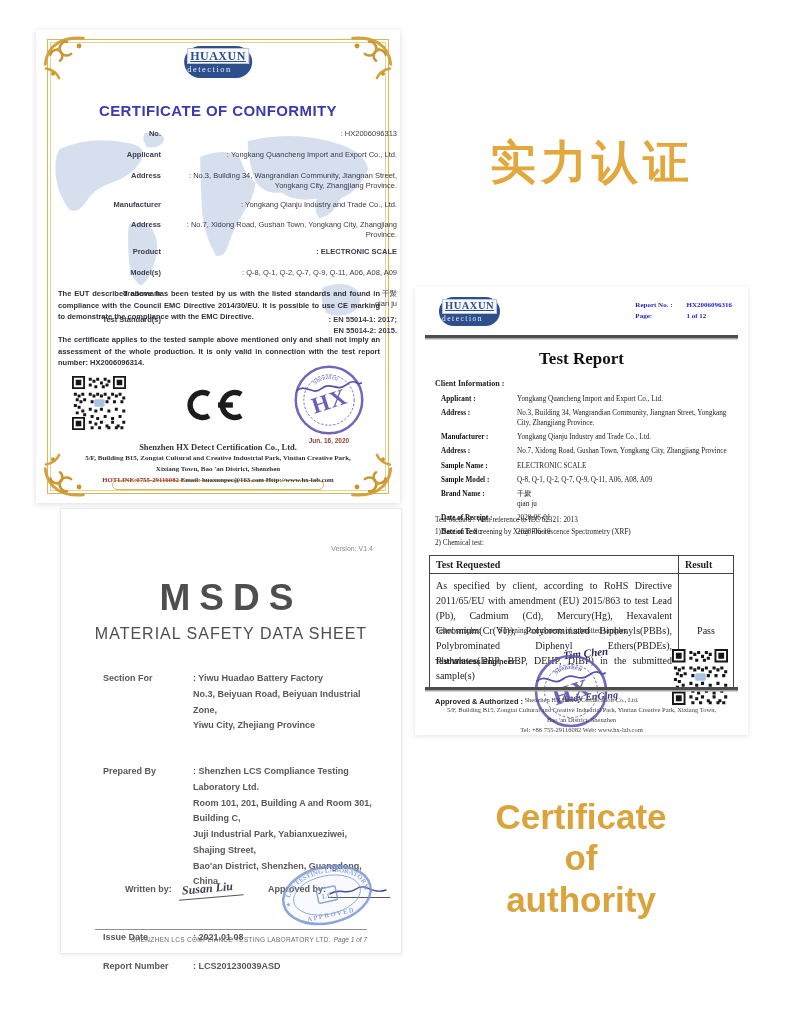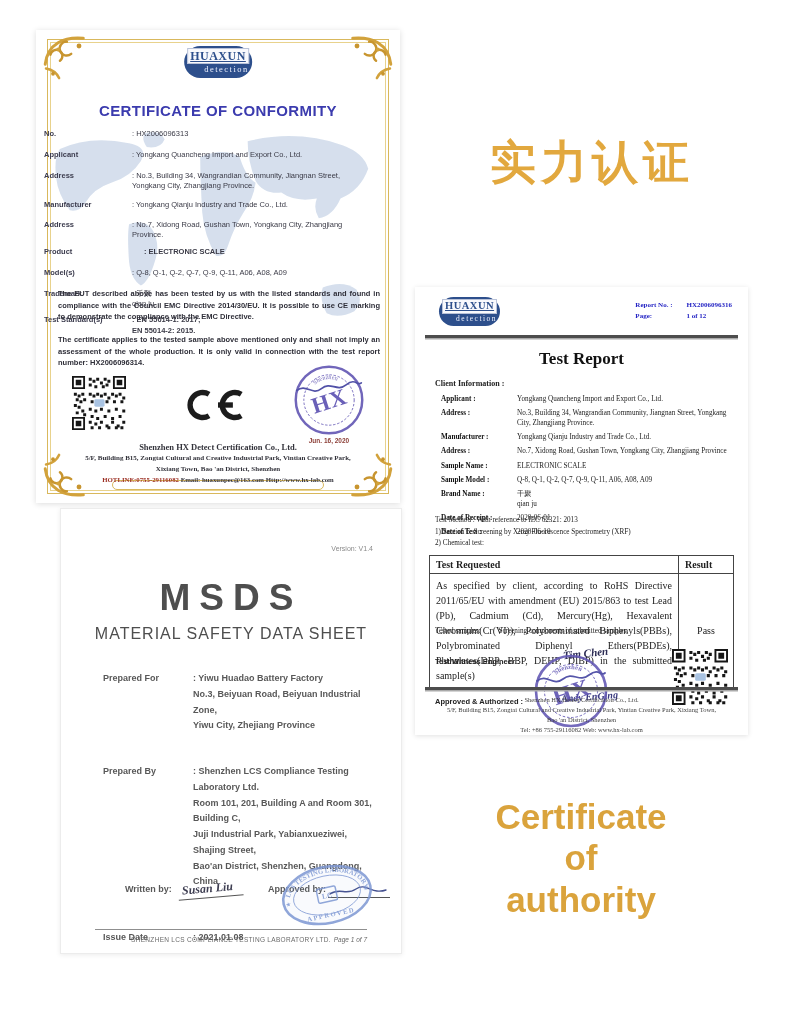--- a/index.html
+++ b/index.html
@@ -11,39 +11,39 @@
   
   .headline{position:absolute;left:472px;top:132px;width:240px;text-align:center;
     font-size:46px;font-weight:700;letter-spacing:5px;color:#E2A83E;}
   .caption{position:absolute;left:456px;top:796px;width:250px;text-align:center;
     font-size:35px;font-weight:700;line-height:1.18;color:#DAA33C;}
 
   
   .logo{display:inline-block;background:#2d4f8c;border-radius:16px;padding:2px 3px 3px;}
   .logo-top{background:#f8f9fd;color:#2d4f8c;font:700 12px/1.2 "Liberation Serif",serif;
     text-align:center;letter-spacing:.5px;border:1px solid #b9c2d8;text-decoration:underline;padding:0 2px;}
-  .logo-bottom{color:#eef2ff;font:400 8.5px/1.3 "Liberation Serif",serif;text-align:right;letter-spacing:1.5px;}
+  .logo-bottom{color:#eef2ff;font:400 8.5px/1.3 "Liberation Serif",serif;text-align:left;letter-spacing:1.5px;}
   .logo.small .logo-top{font-size:10.5px;}
   .logo.small .logo-bottom{font-size:7.5px;}
 
   
   .coc{position:absolute;left:36px;top:30px;width:364px;height:473px;background:#fff;
     box-shadow:0 1px 6px rgba(0,0,0,.14);}
   .coc-frame{position:absolute;inset:9px 11px;border:1px solid #D9B85C;outline:1px solid #E8D28C;outline-offset:-4px;}
   .fl{position:absolute;width:52px;height:52px;}
   .fl-tl{top:3px;left:4px;}
   .fl-tr{top:3px;right:4px;transform:scaleX(-1);}
   .fl-bl{bottom:3px;left:4px;transform:scaleY(-1);}
   .fl-br{bottom:3px;right:4px;transform:scale(-1,-1);}
   .coc-pill{position:absolute;bottom:13px;left:76px;right:76px;height:8px;border:1px solid #D9B85C;border-radius:6px;}
   .coc-logo{position:absolute;top:16px;left:50%;transform:translateX(-50%);}
   .coc-title{position:absolute;top:72px;left:0;width:100%;margin:0;text-align:center;
     font-size:15px;font-weight:800;letter-spacing:.4px;color:#3B3BAE;}
   .coc-map{position:absolute;top:92px;left:14px;width:336px;height:238px;opacity:.8;}
-  .coc-fields{position:absolute;top:99px;left:8px;width:324px;}
+  .coc-fields{position:absolute;top:99px;left:37px;width:324px;text-align:right;}
   .frow{display:flex;}
   .flbl{width:88px;font-size:7.5px;font-weight:700;color:#3c3c4e;line-height:1.35;}
   .fval{flex:1;font-size:7.5px;color:#3a3a46;line-height:1.35;}
   .fval::before{content:":  ";}
   .frow.bv .fval{font-weight:700;}
   .frow:nth-child(1){margin-bottom:11px;}.frow:nth-child(2){margin-bottom:11px;}
   .frow:nth-child(3){margin-bottom:8px;}.frow:nth-child(4){margin-bottom:10px;}
   .frow:nth-child(5){margin-bottom:7px;}.frow:nth-child(6){margin-bottom:11px;gap:12px;}
   .frow:nth-child(7){margin-bottom:11px;}.frow:nth-child(8){margin-bottom:6px;}
   .coc-para{position:absolute;left:22px;width:322px;margin:0;font-size:7.5px;font-weight:700;
@@ -378,35 +378,39 @@
   </div>
 </section>
 
 <section class="msds">
   <div class="msds-version">Version: V1.4</div>
   <h2 class="msds-title">MSDS</h2>
   <div class="msds-sub">MATERIAL SAFETY DATA SHEET</div>
 
   <div class="msds-fields">
     <div class="mrow">
-        <span class="mlbl">Prepared For</span>
+        <span class="mlbl">Section For</span>
         <span class="mval ml">Yiwu Huadao Battery Factory
 No.3, Beiyuan Road, Beiyuan Industrial Zone,
 Yiwu City, Zhejiang Province</span>
       </div>
     <div class="mrow">
         <span class="mlbl">Prepared By</span>
         <span class="mval ml">Shenzhen LCS Compliance Testing Laboratory Ltd.
 Room 101, 201, Building A and Room 301, Building C,
 Juji Industrial Park, Yabianxueziwei, Shajing Street,
 Bao'an District, Shenzhen, Guangdong, China</span>
       </div>
     <div class="mrow">
         <span class="mlbl">Issue Date</span>
         <span class="mval">2021.01.08</span>
+      </div>
+    <div class="mrow">
+        <span class="mlbl">Report Number</span>
+        <span class="mval">LCS201230039ASD</span>
       </div>
   </div>
 
   <div class="msds-sign">
     <span>Written by:</span>
     <span class="sig-susan">Susan Liu</span>
     <span class="alabel">Approved by:</span>
     <span class="ascribble"><svg viewBox="0 0 62 12" width="62" height="12">
           <path d="M2 9C12 2 18 11 28 4s16 6 30 1" stroke="#44508f" stroke-width="1.4" fill="none" stroke-linecap="round"></path>
         </svg></span>

